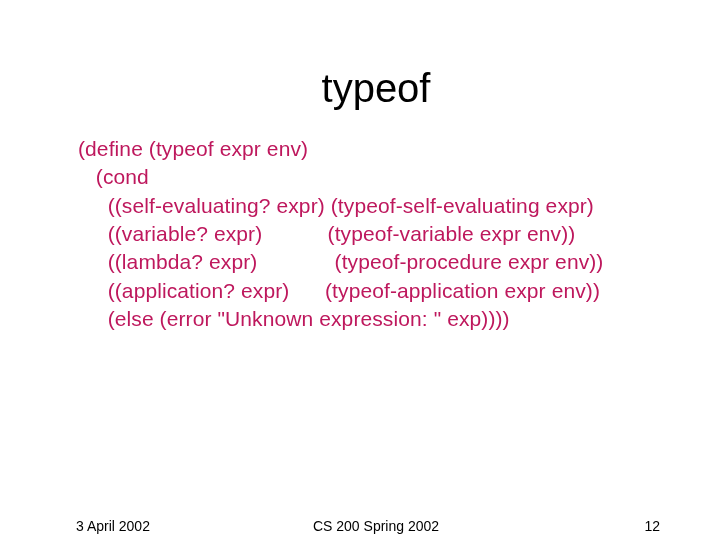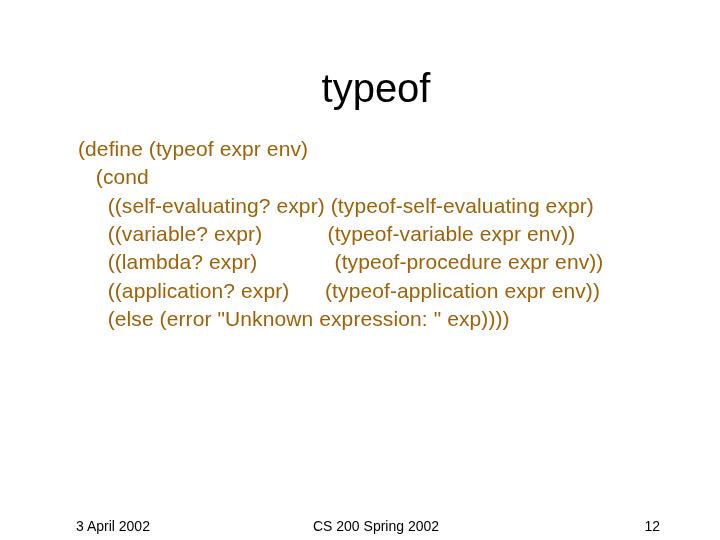--- a/index.html
+++ b/index.html
@@ -20,21 +20,21 @@
     text-align: center;
     font-size: 40px;
     font-weight: 400;
     padding-top: 18px;
     padding-bottom: 10px;
     color: #000;
   }
   .code-block {
     font-size: 21px;
     line-height: 1.35;
-    color: #a16207;
+    color: #be185d;
     padding-left: 14px;
     padding-right: 10px;
     padding-top: 14px;
     white-space: pre;
     font-family: Arial, Helvetica, sans-serif;
     letter-spacing: 0.1px;
   }
   .footer {
     position: absolute;
     bottom: 22px;

